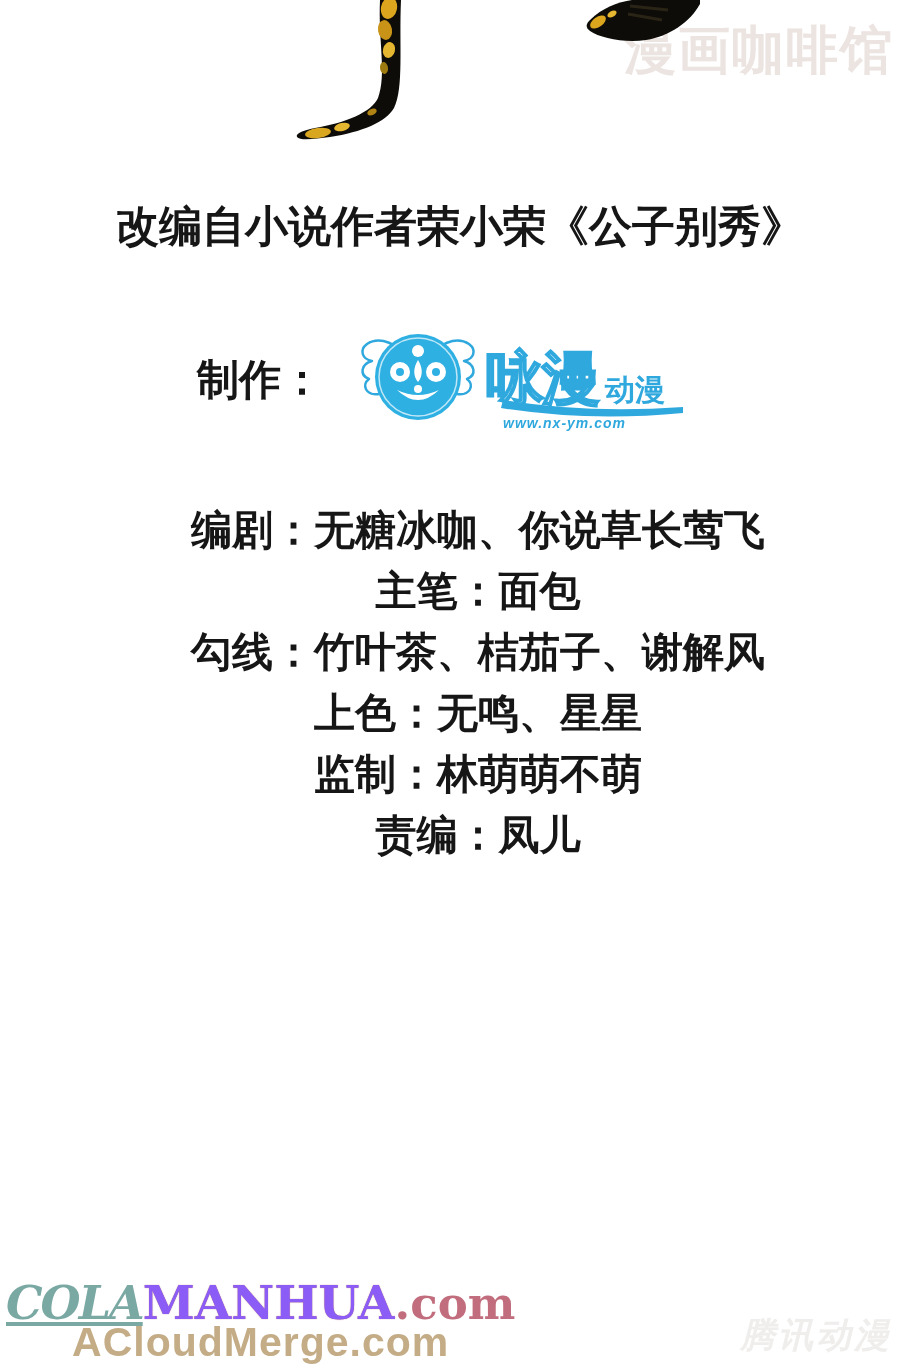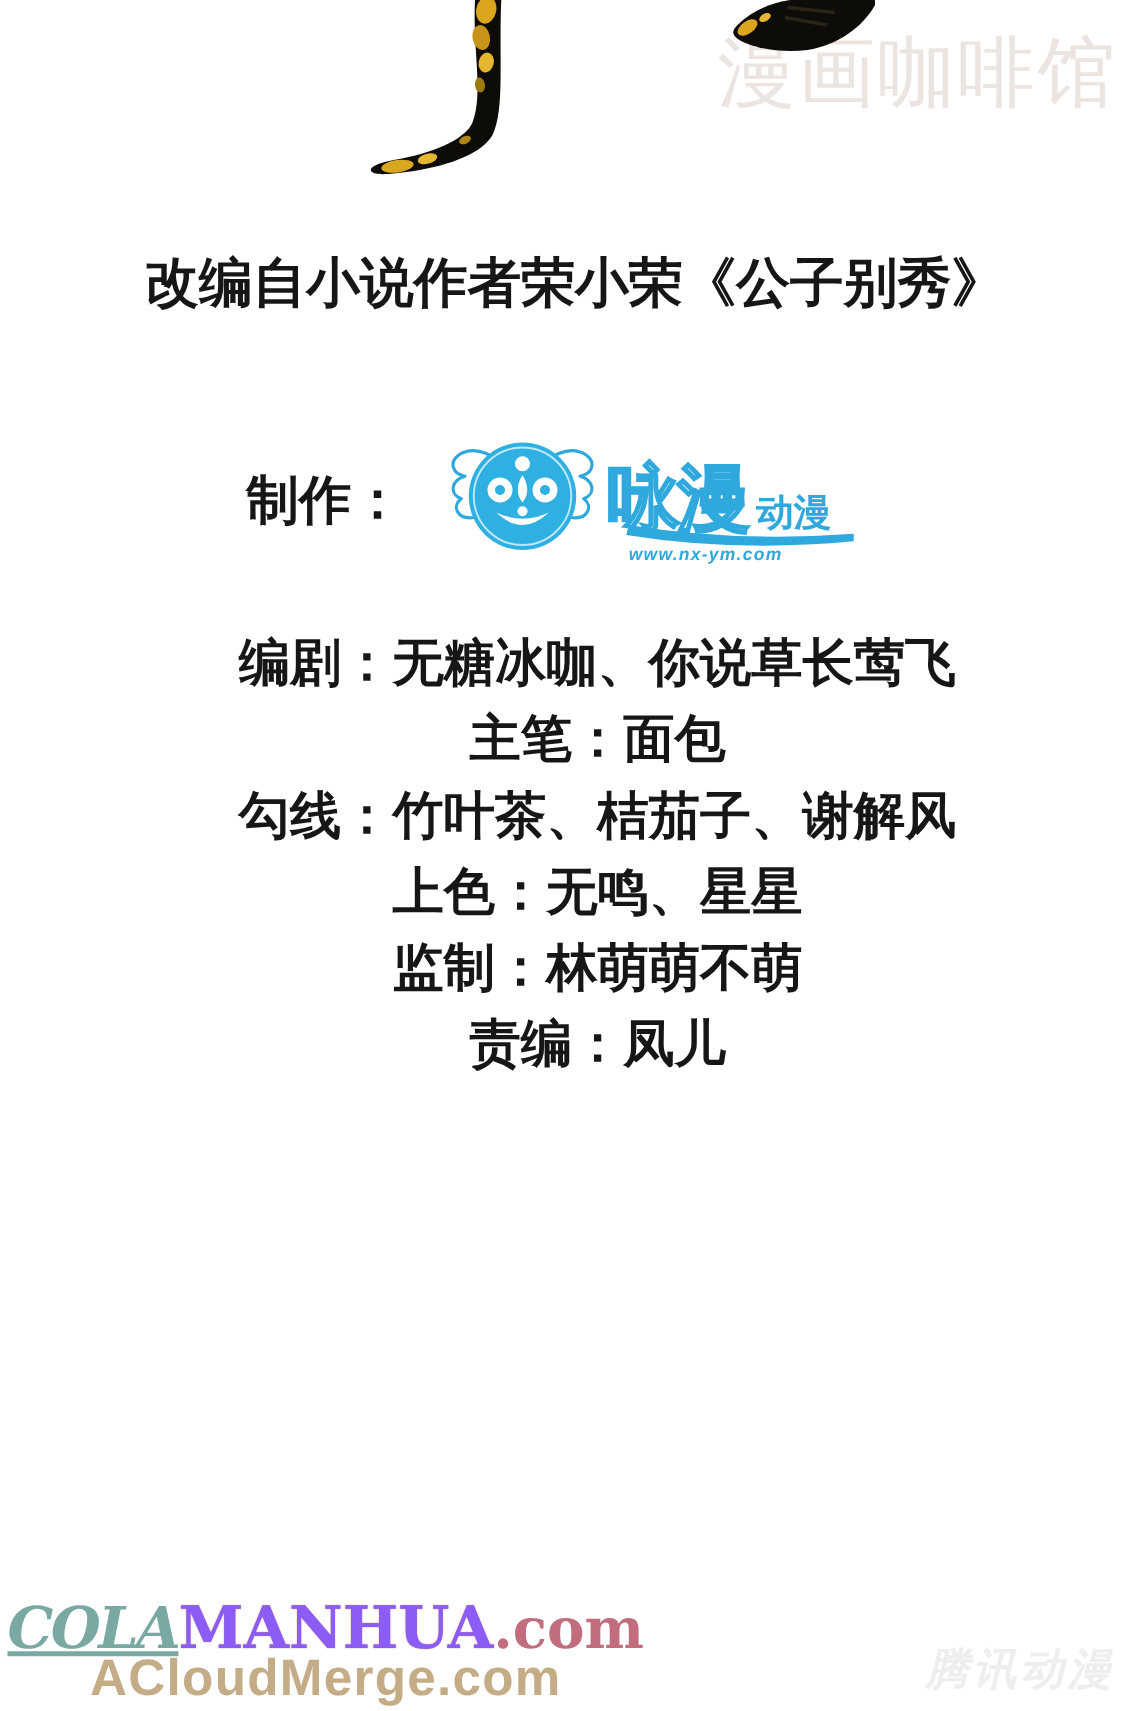--- a/index.html
+++ b/index.html
@@ -6,37 +6,37 @@
   body{
     width:900px;height:1369px;position:relative;overflow:hidden;
     background:#ffffff;
     font-family:"Liberation Sans","DejaVu Sans",sans-serif;
   }
   .abs{position:absolute;}
 
   
   .wm-top{
     top:16px;right:6px;z-index:1;
-    font-size:62px;font-weight:400;letter-spacing:2px;
+    font-size:52px;font-weight:700;letter-spacing:2px;
     color:#ece4e1;white-space:nowrap;
   }
 
   
   .strokes{top:0;left:0;z-index:2;}
 
   
   .adaptation{
     top:198px;left:10px;width:100%;z-index:3;
     text-align:center;font-size:43px;font-weight:700;color:#161616;
     white-space:nowrap;
   }
 
   
   .production{
-    top:348px;left:0;width:100%;height:104px;z-index:3;
+    top:328px;left:0;width:100%;height:104px;z-index:3;
     display:flex;justify-content:center;align-items:center;gap:30px;
   }
   .production-label{
     font-size:42px;font-weight:700;color:#161616;white-space:nowrap;
   }
   .logo-svg{display:block;}
 
   
   .credits{
     top:500px;left:28px;width:100%;z-index:3;

